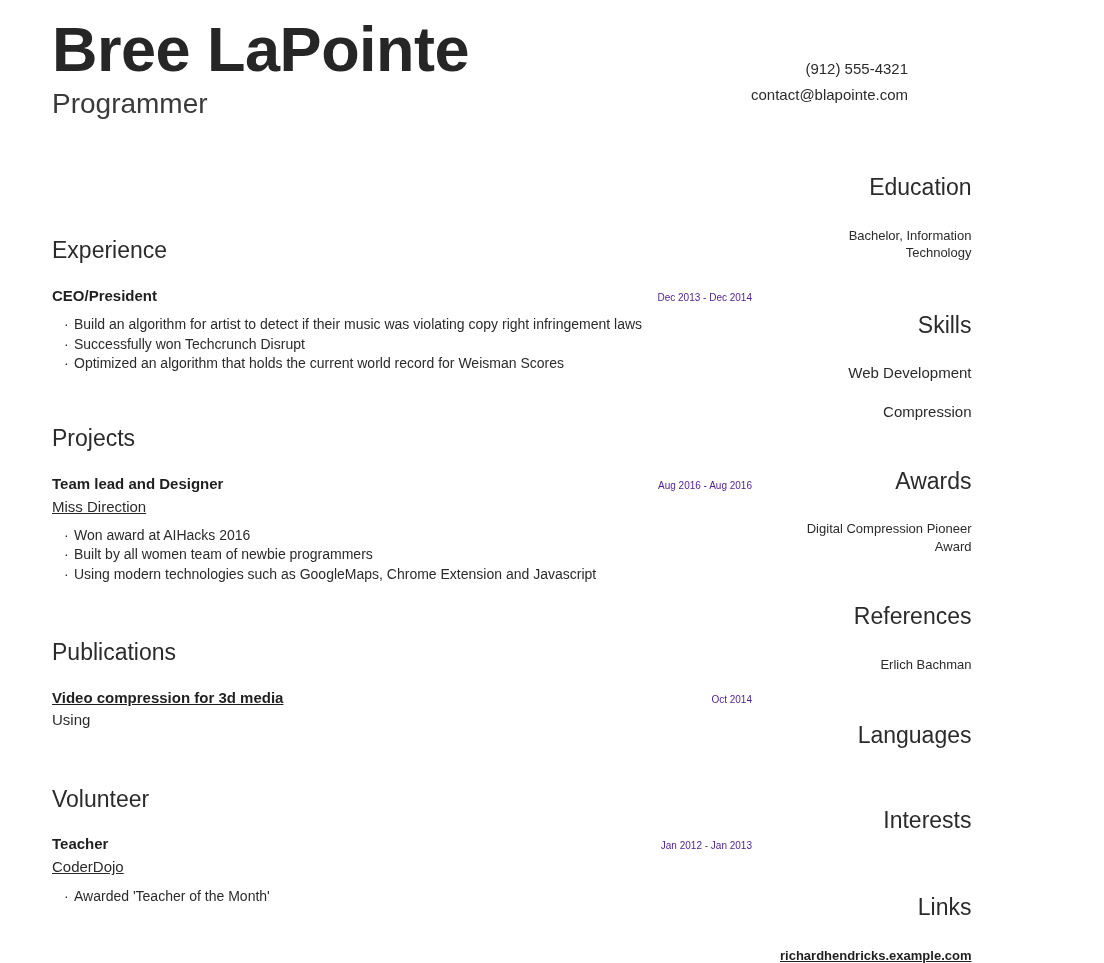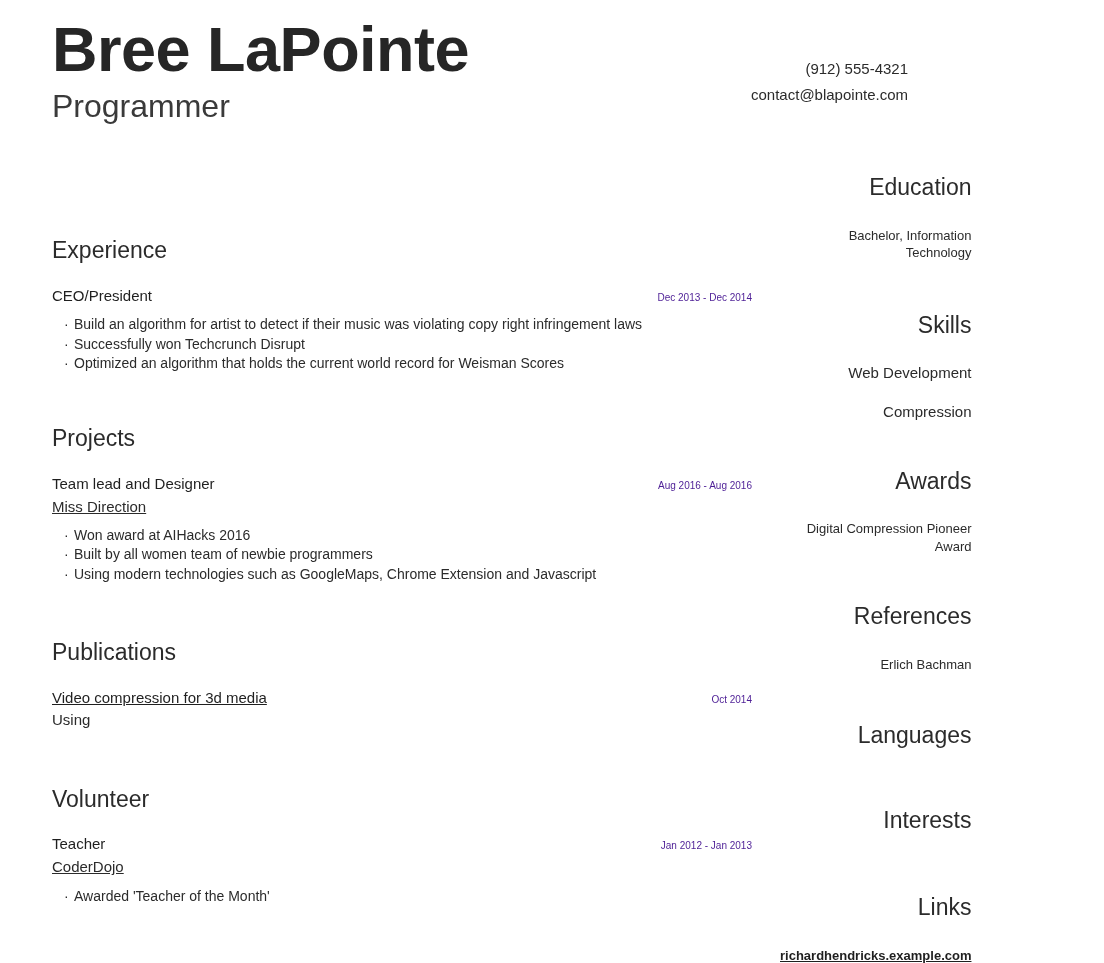--- a/index.html
+++ b/index.html
@@ -32,21 +32,21 @@
   }
   .name {
     font-size: 63px;
     font-weight: bold;
     line-height: 1.06;
     letter-spacing: -0.5px;
     color: #262626;
     margin: 0;
   }
   .title-label {
-    font-size: 32px;
+    font-size: 28px;
     font-weight: normal;
     line-height: 1.2;
     color: #3a3a3a;
     margin: 4px 0 0 0;
   }
   .contact {
     position: absolute;
     right: 0;
     top: 56px;
     text-align: right;
@@ -85,21 +85,21 @@
   .l-sec-volunteer   { margin-top: 56px; }
 
   .entry { margin-bottom: 0; }
   .entry-top {
     display: flex;
     justify-content: space-between;
     align-items: baseline;
   }
   .entry-role {
     font-size: 15px;
-    font-weight: normal;
+    font-weight: bold;
     color: #1f1f1f;
     line-height: 1.25;
   }
   .entry-role.linked {
     text-decoration: underline;
   }
   .entry-date {
     font-size: 10px;
     font-weight: normal;
     color: #4c1d95;

